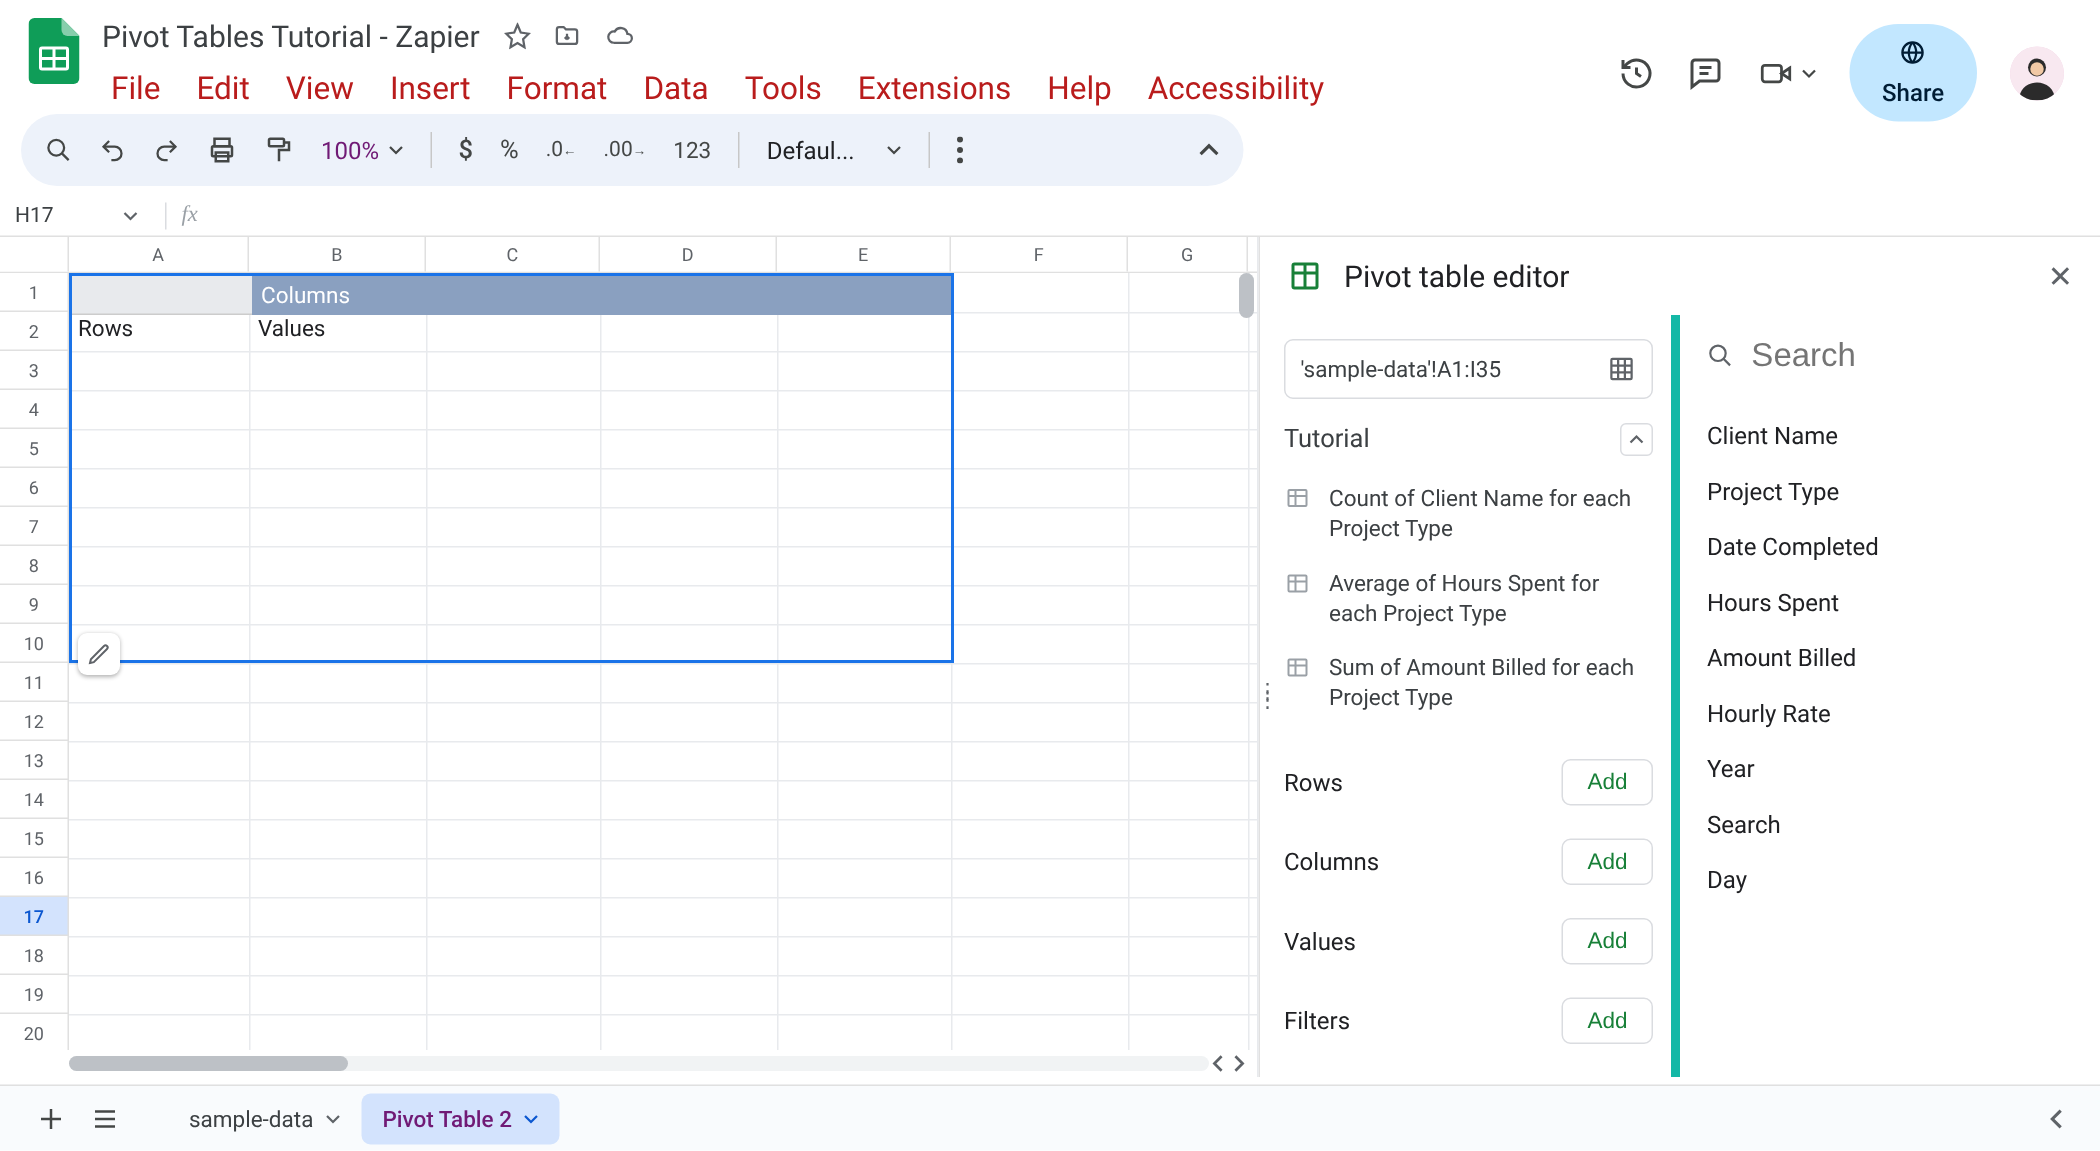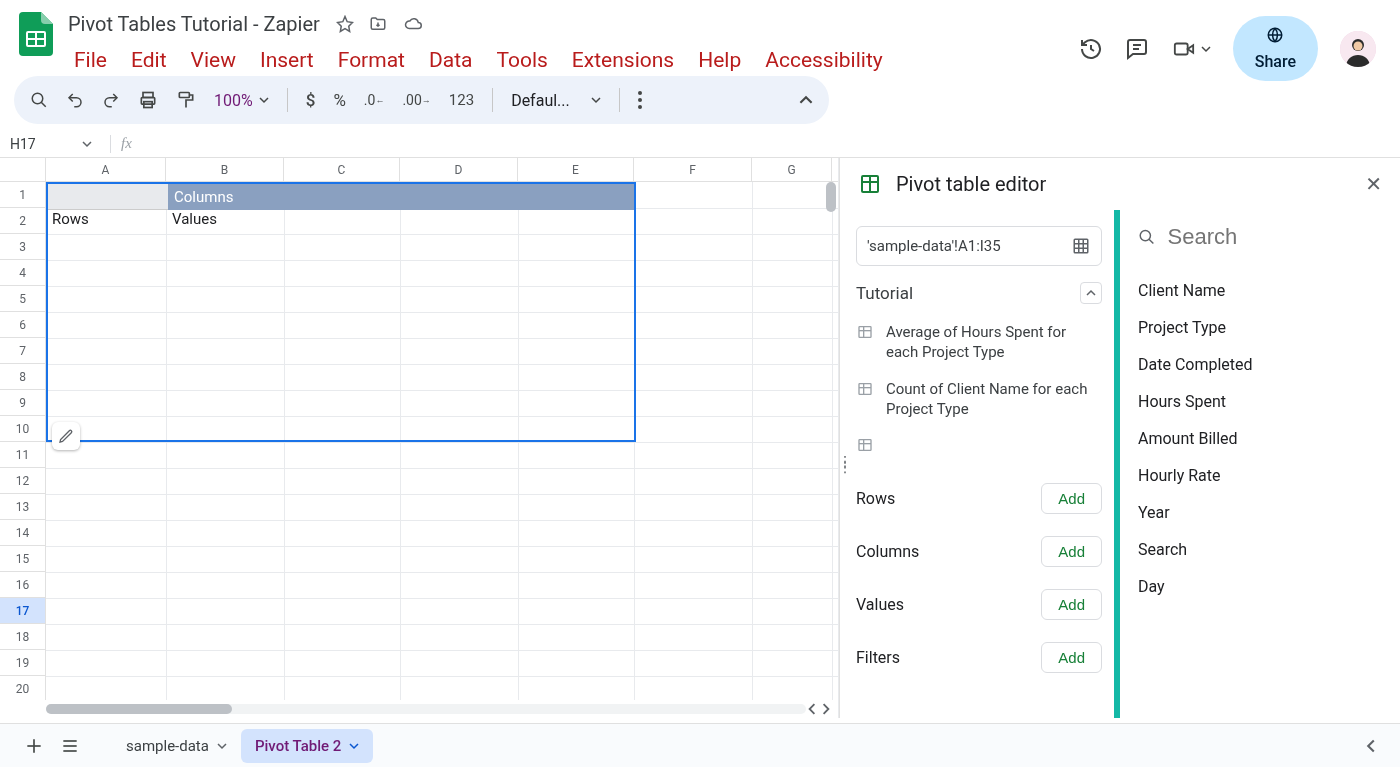--- a/index.html
+++ b/index.html
@@ -389,40 +389,41 @@
         </div>
         <div id="suggestions">
             <div class="suggestion">
               <span class="sicon">
                 <svg width="18" height="16" viewBox="0 0 24 24" fill="none" stroke="#9aa0a6" stroke-width="2">
                   <rect x="3" y="4" width="18" height="16" rx="1"></rect>
                   <line x1="3" y1="10" x2="21" y2="10"></line>
                   <line x1="10" y1="4" x2="10" y2="20"></line>
                 </svg>
               </span>
+              <span class="stext">Count of Client Name for each Project Type</span>
+            </div>
+            <div class="suggestion">
+              <span class="sicon">
+                <svg width="18" height="16" viewBox="0 0 24 24" fill="none" stroke="#9aa0a6" stroke-width="2">
+                  <rect x="3" y="4" width="18" height="16" rx="1"></rect>
+                  <line x1="3" y1="10" x2="21" y2="10"></line>
+                  <line x1="10" y1="4" x2="10" y2="20"></line>
+                </svg>
+              </span>
               <span class="stext">Average of Hours Spent for each Project Type</span>
             </div>
             <div class="suggestion">
               <span class="sicon">
                 <svg width="18" height="16" viewBox="0 0 24 24" fill="none" stroke="#9aa0a6" stroke-width="2">
                   <rect x="3" y="4" width="18" height="16" rx="1"></rect>
                   <line x1="3" y1="10" x2="21" y2="10"></line>
                   <line x1="10" y1="4" x2="10" y2="20"></line>
                 </svg>
               </span>
-              <span class="stext">Count of Client Name for each Project Type</span>
-            </div>
-            <div class="suggestion">
-              <span class="sicon">
-                <svg width="18" height="16" viewBox="0 0 24 24" fill="none" stroke="#9aa0a6" stroke-width="2">
-                  <rect x="3" y="4" width="18" height="16" rx="1"></rect>
-                  <line x1="3" y1="10" x2="21" y2="10"></line>
-                  <line x1="10" y1="4" x2="10" y2="20"></line>
-                </svg>
-              </span>
+              <span class="stext">Sum of Amount Billed for each Project Type</span>
             </div>
           </div>
         <div class="drag-dots">⋮<br>⋮</div>
         <div class="field-row">
             <span class="label">Rows</span>
             <button class="add-btn">Add</button>
           </div>
         <div class="field-row">
             <span class="label">Columns</span>
             <button class="add-btn">Add</button>

